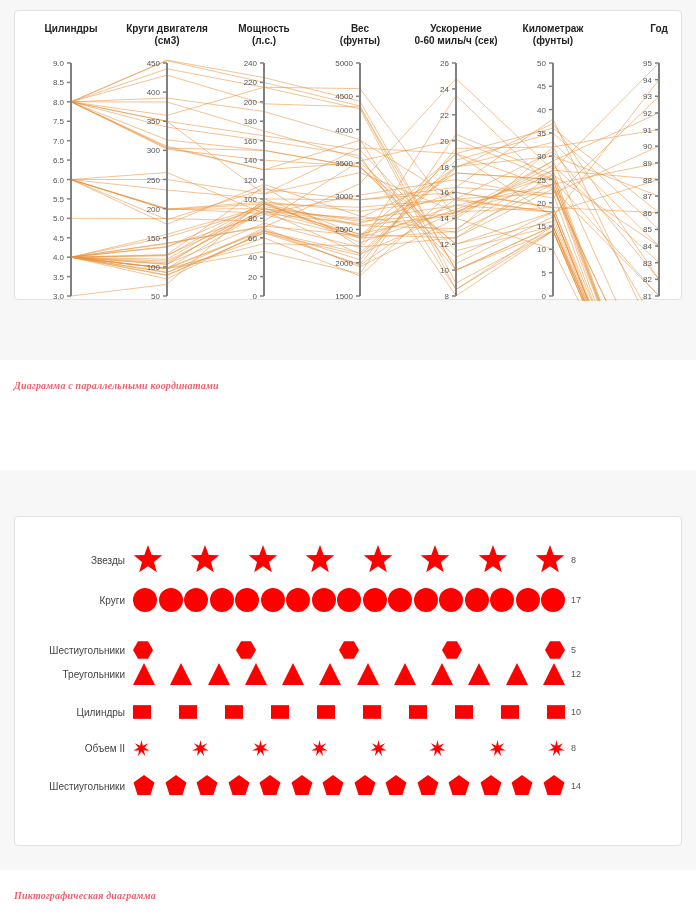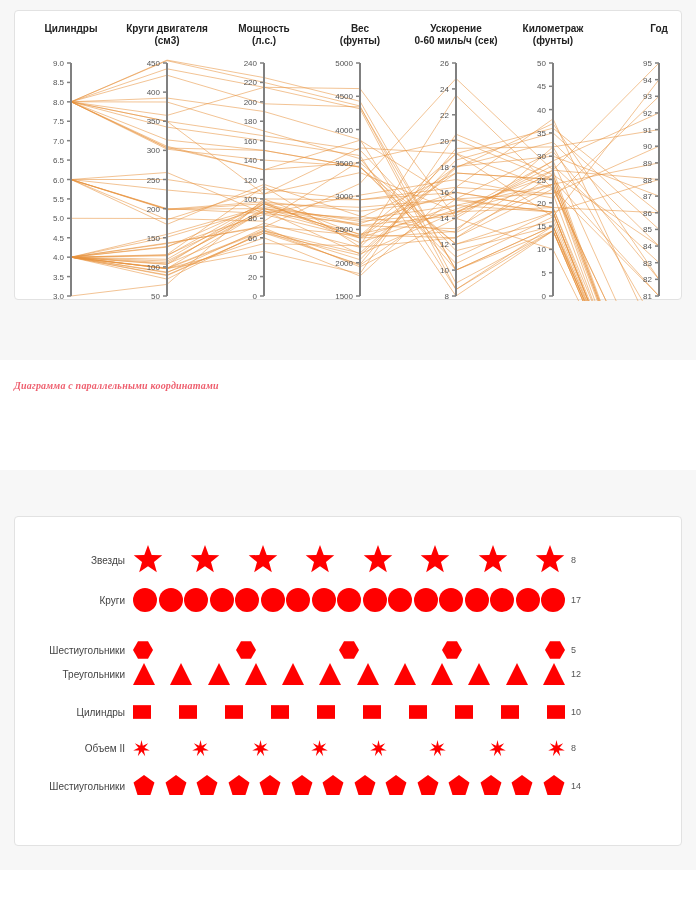--- a/index.html
+++ b/index.html
@@ -763,14 +763,15 @@
               <svg width="22" height="22" viewBox="0 0 22 22">
                 <polygon points="11.00,0.00 21.46,7.60 17.47,19.90 4.53,19.90 0.54,7.60" fill="#ff0000"></polygon>
               </svg>
             </span>
           </div>
           <div class="pic-value">14</div>
         </div>
       </div>
   </div>
 
+  <div class="caption" id="cap2" style="left: 14px; top: 890px; color: rgb(238, 95, 110);">Пиктографическая диаграмма</div>
 
 </div>
 
 </body></html>

